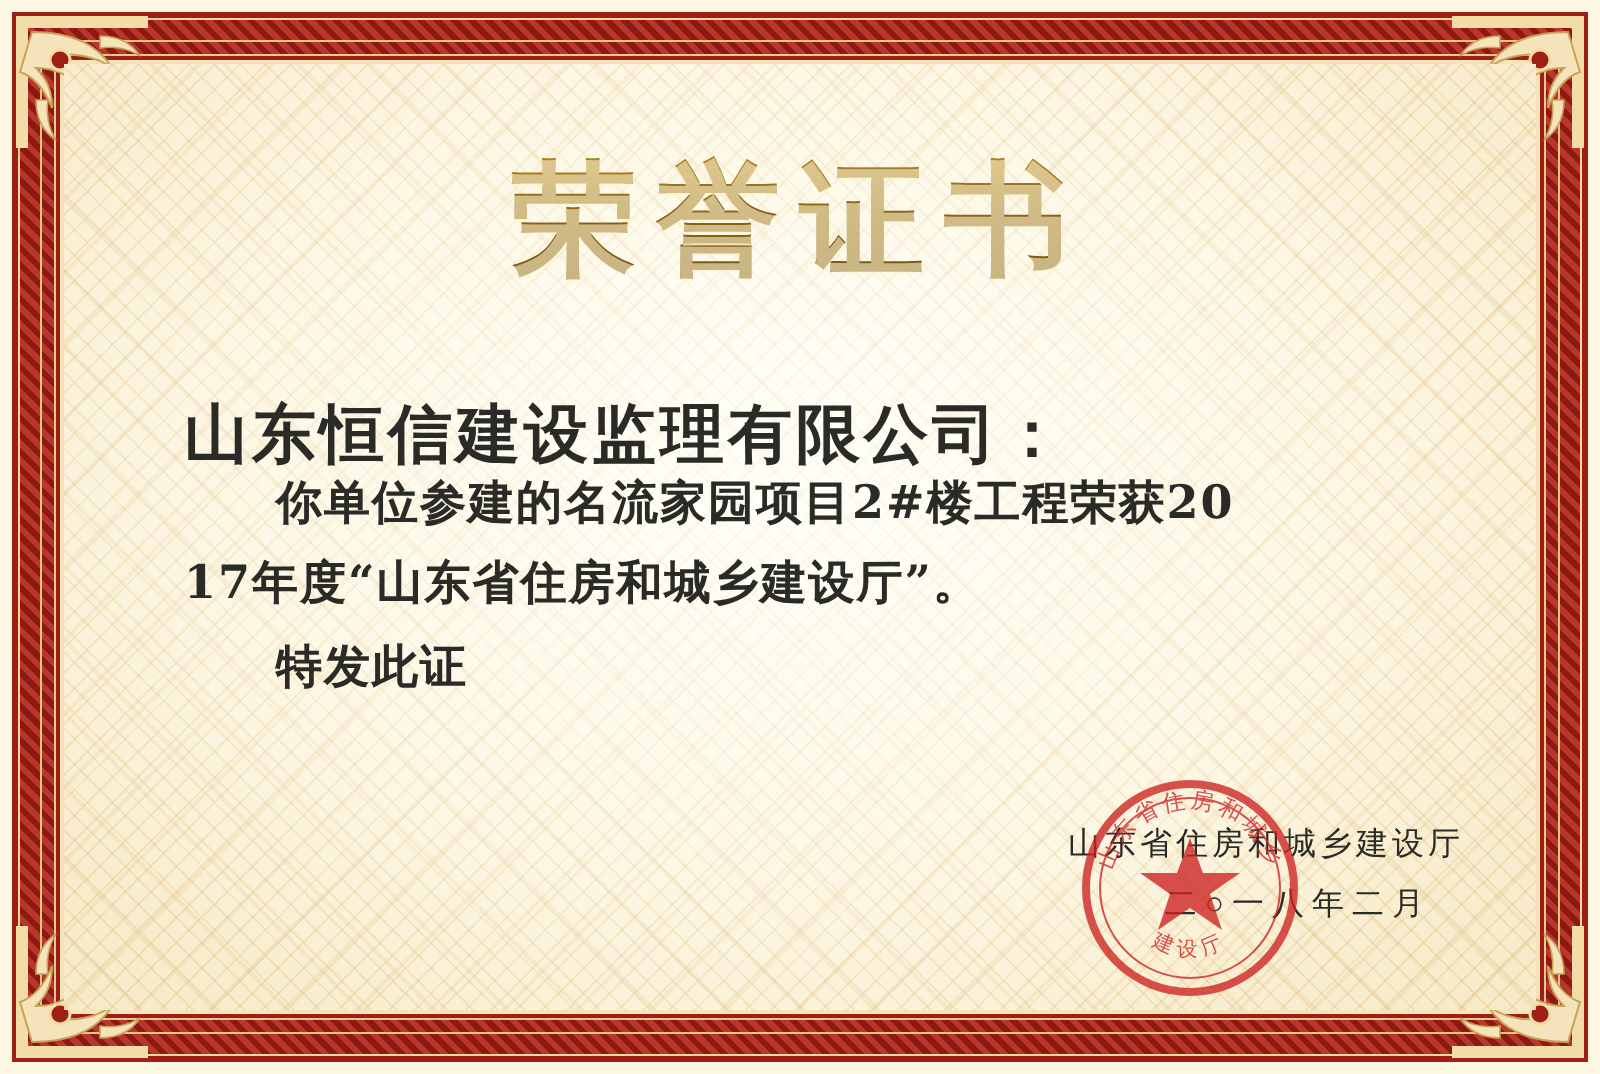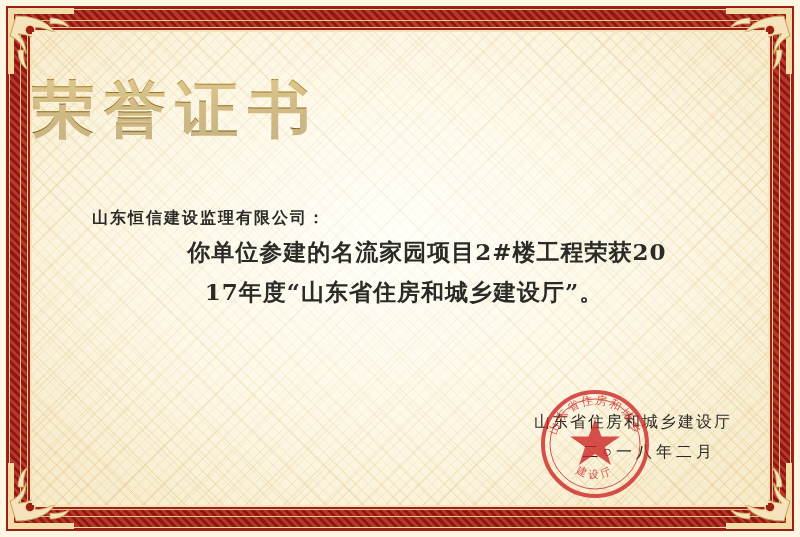--- a/index.html
+++ b/index.html
@@ -117,55 +117,55 @@
     left: 0; top: 0; right: 0; bottom: 0;
     z-index: 3;
   }
 
   
   .title {
     position: absolute;
     left: 0;
     right: 0;
     top: 36px;
+    text-align: center;
     font-family: "DejaVu Serif", serif;
     font-size: 62px;
     font-weight: 700;
     letter-spacing: 10px;
     color: #8a6a1c;
     background: linear-gradient(180deg, #b68f2c 0%, #8c6414 45%, #6f4d0c 100%);
     -webkit-background-clip: text;
     background-clip: text;
     -webkit-text-fill-color: transparent;
     text-shadow: 0 1px 0 rgba(255,245,210,0.6);
     white-space: nowrap;
   }
 
   
   .recipient {
     position: absolute;
     left: 60px;
-    top: 176px;
-    font-size: 16px;
+    top: 164px;
+    font-size: 32px;
     font-weight: 700;
     color: #2a2a26;
     letter-spacing: 2px;
     font-family: "DejaVu Serif", serif;
   }
   .body-line {
     position: absolute;
     left: 60px;
     right: 52px;
     font-size: 23px;
     font-weight: 700;
     color: #2a2a26;
     letter-spacing: 1px;
     font-family: "DejaVu Serif", serif;
     line-height: 1.0;
-    text-align: center;
   }
   .body-line.l1 { top: 208px; text-indent: 46px; }
   .body-line.l2 { top: 248px; }
   .body-line.l3 { top: 290px; text-indent: 46px; }
 
   
   .cert-number {
     position: absolute;
     left: 62px;
     bottom: 48px;
@@ -261,20 +261,21 @@
 
   <div class="paper">
     <div class="content">
 
       <div class="title">荣誉证书</div>
 
       <div class="recipient">山东恒信建设监理有限公司：</div>
 
       <div class="body-line l1">你单位参建的名流家园项目2#楼工程荣获20</div>
       <div class="body-line l2">17年度“山东省住房和城乡建设厅”。</div>
+      <div class="body-line l3">特发此证</div>
 
 
       <div class="issuer">山东省住房和城乡建设厅</div>
 
       <div class="issue-date">二○一八年二月</div>
     </div>
   </div>
 
   <div class="seal">
     <svg viewBox="0 0 118 118" xmlns="http://www.w3.org/2000/svg">

